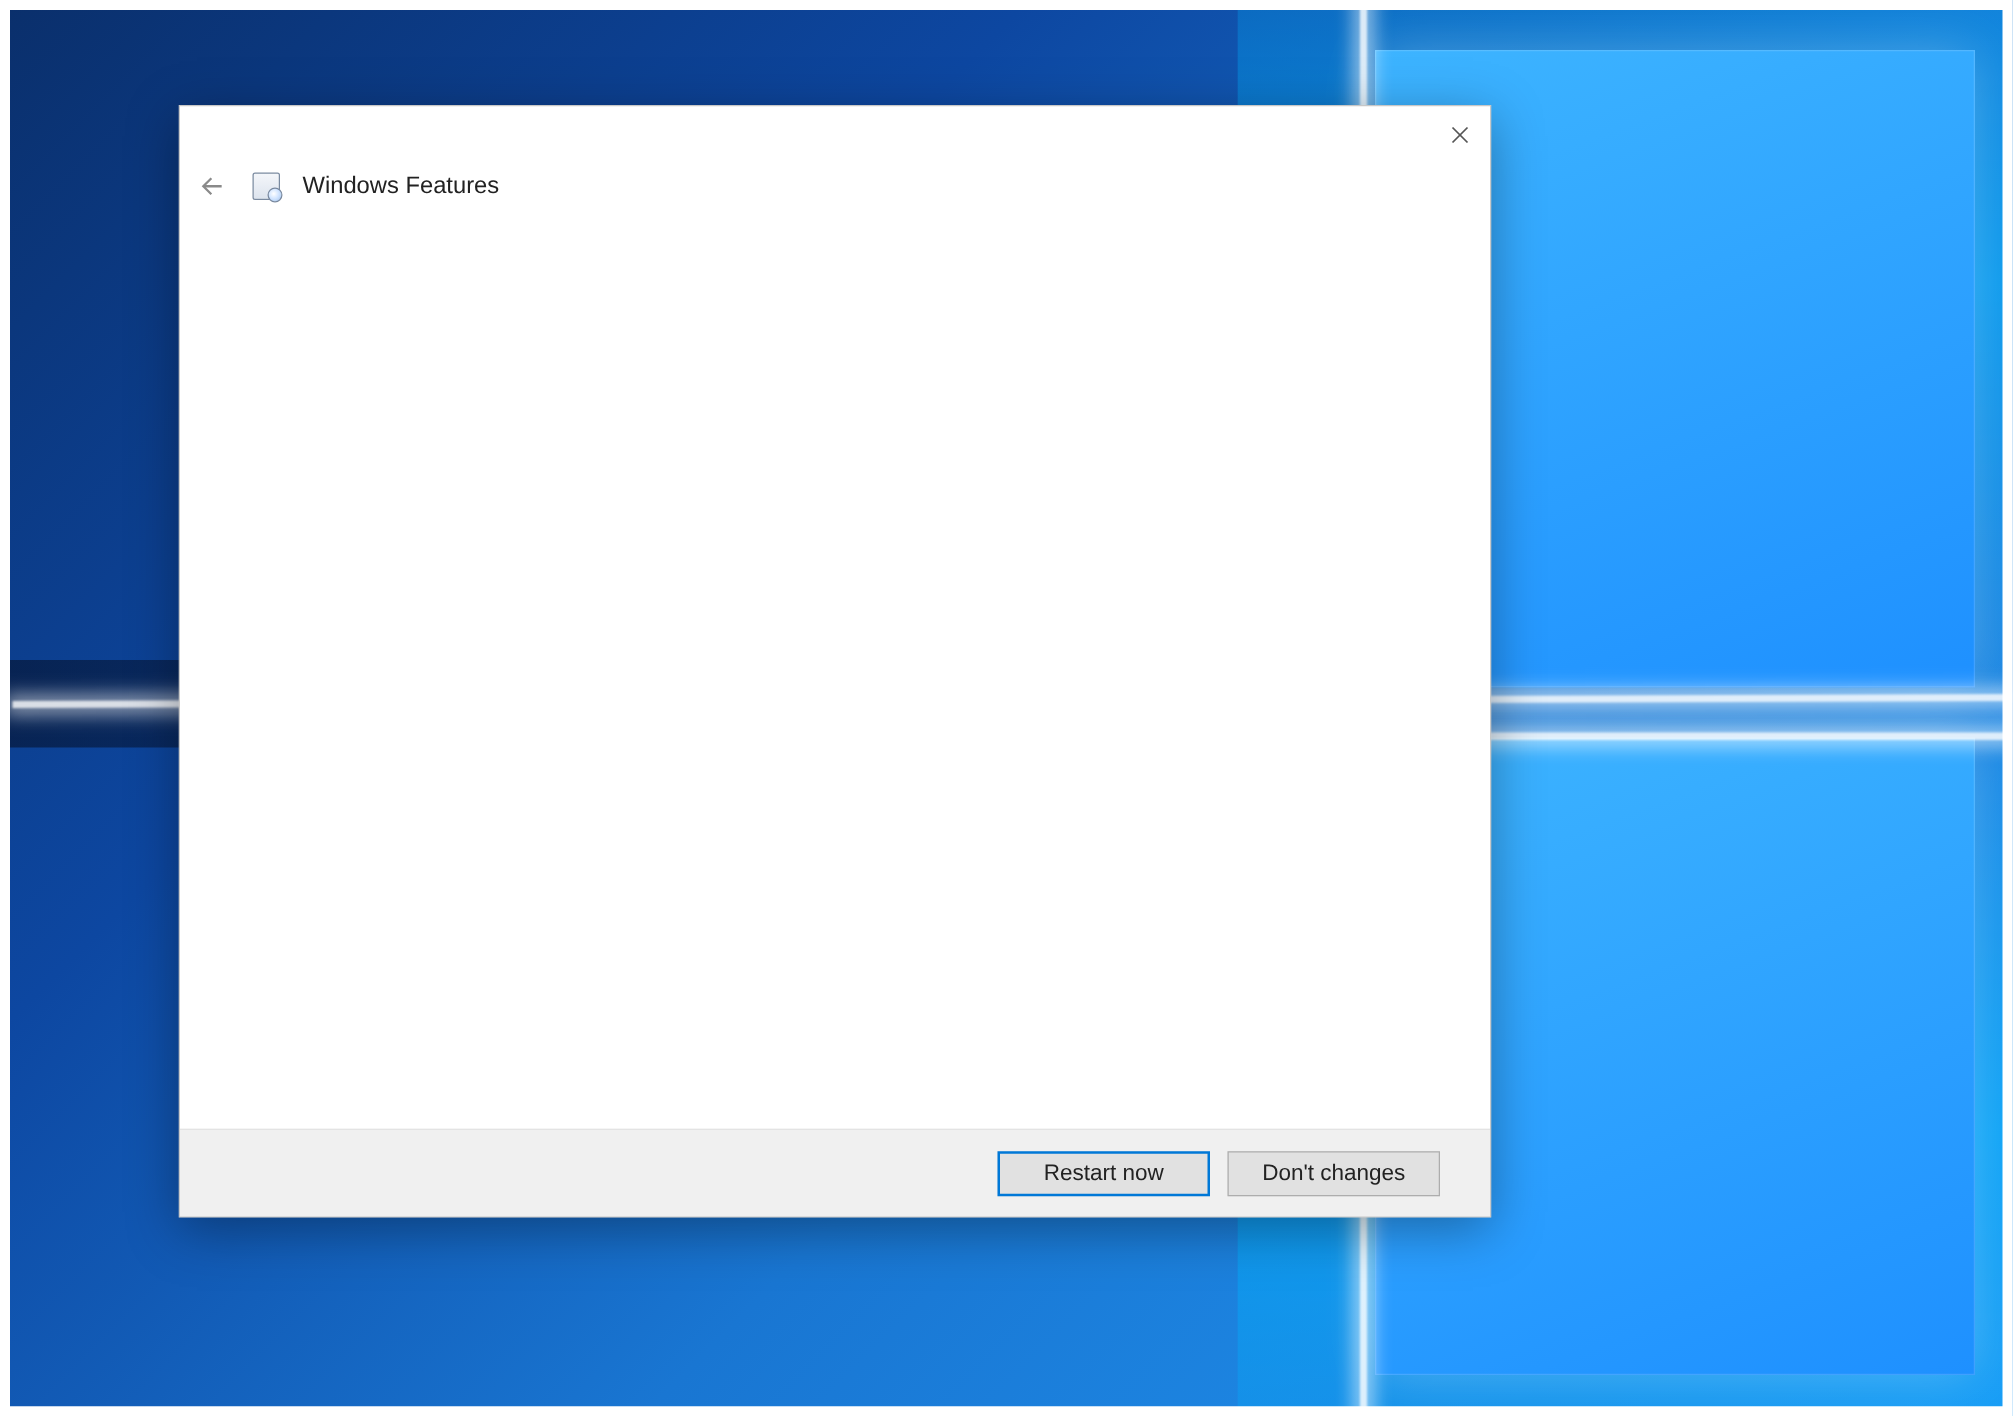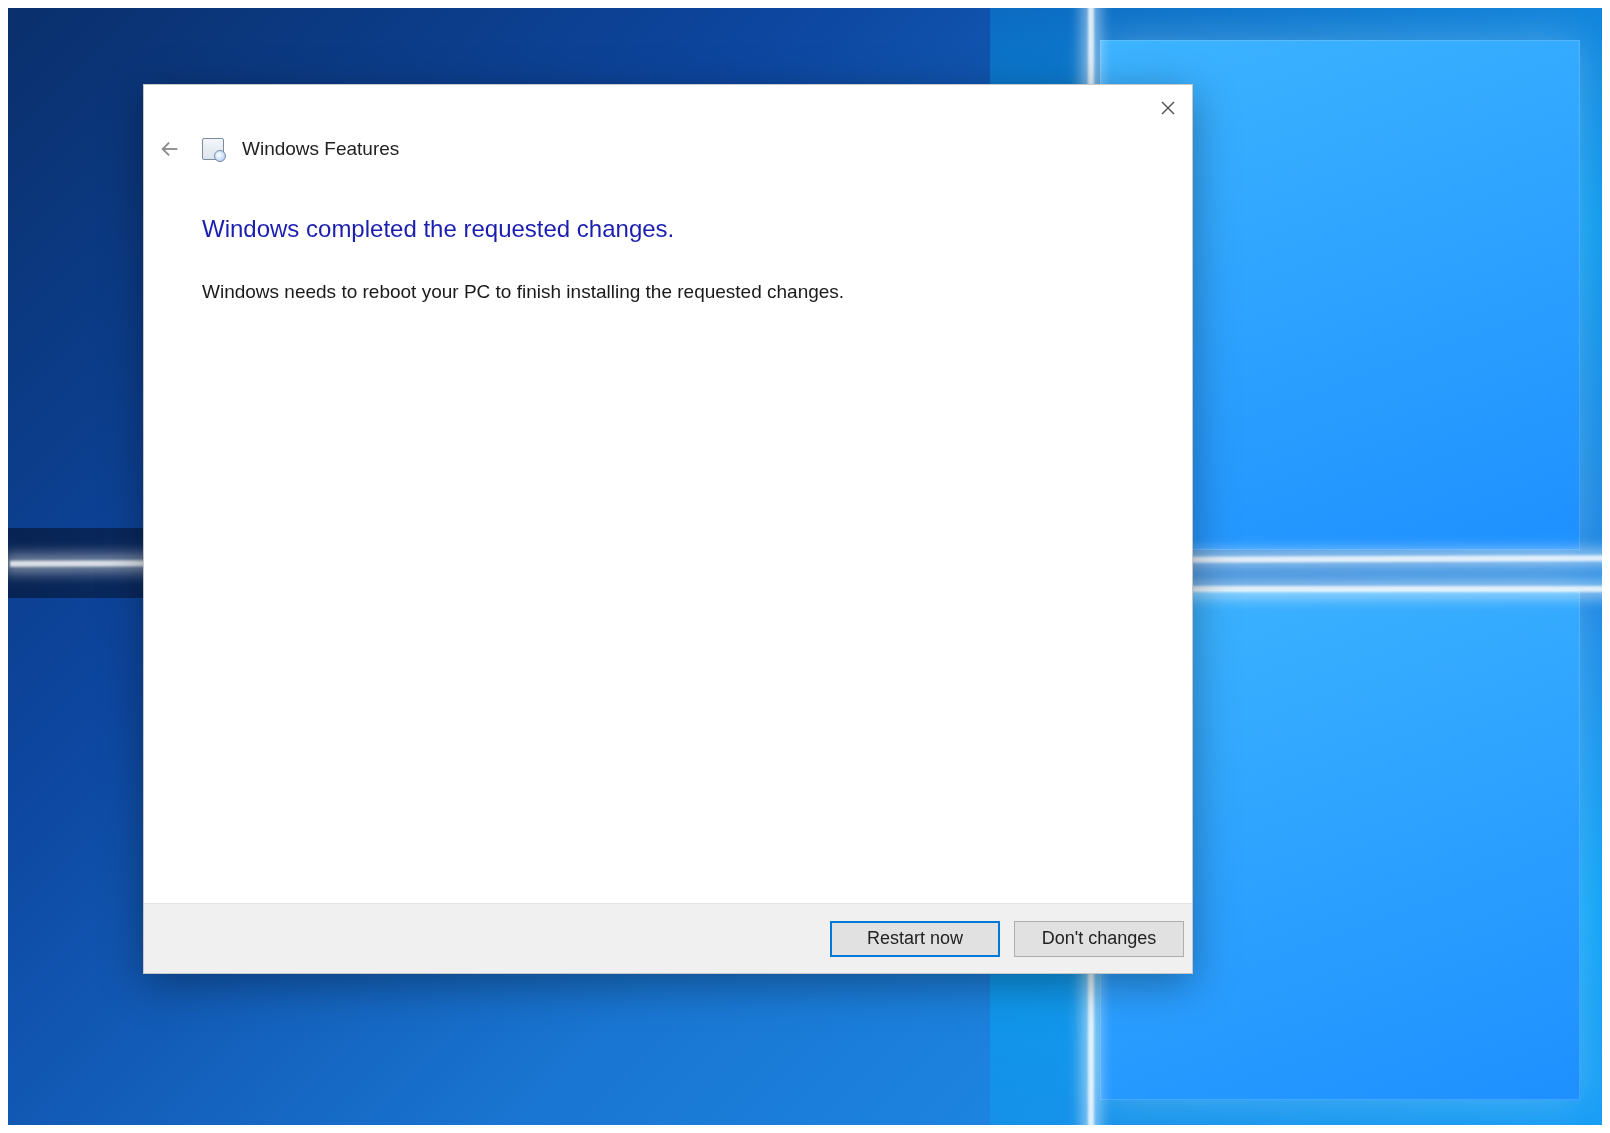--- a/index.html
+++ b/index.html
@@ -180,21 +180,21 @@
     }
 
     
     .footer {
       height: 70px;
       border-top: 1px solid #e3e3e3;
       background: #f0f0f0;
       display: flex;
       align-items: center;
       justify-content: flex-end;
-      padding: 0 8px;
+      padding: 0 40px;
       gap: 14px;
     }
 
     .btn {
       min-width: 170px;
       height: 36px;
       font-family: inherit;
       font-size: 18px;
       color: #222;
       background: #e1e1e1;
@@ -248,24 +248,20 @@
           <polyline points="11 5 4 12 11 19"></polyline>
         </svg>
       </span>
       <span class="app-icon">
         <span class="box"></span>
         <span class="disc"></span>
       </span>
       <span class="app-title">Windows Features</span>
     </div>
 
-    <div class="content">
-      <div class="heading">Windows completed the requested changes.</div>
-      <div class="message">Windows needs to reboot your PC to finish installing the requested changes.</div>
-    </div>
 
   </div>
 
   <div class="footer">
     <button class="btn primary">Restart now</button>
     <button class="btn">Don't changes</button>
   </div>
 
 </div>
 

